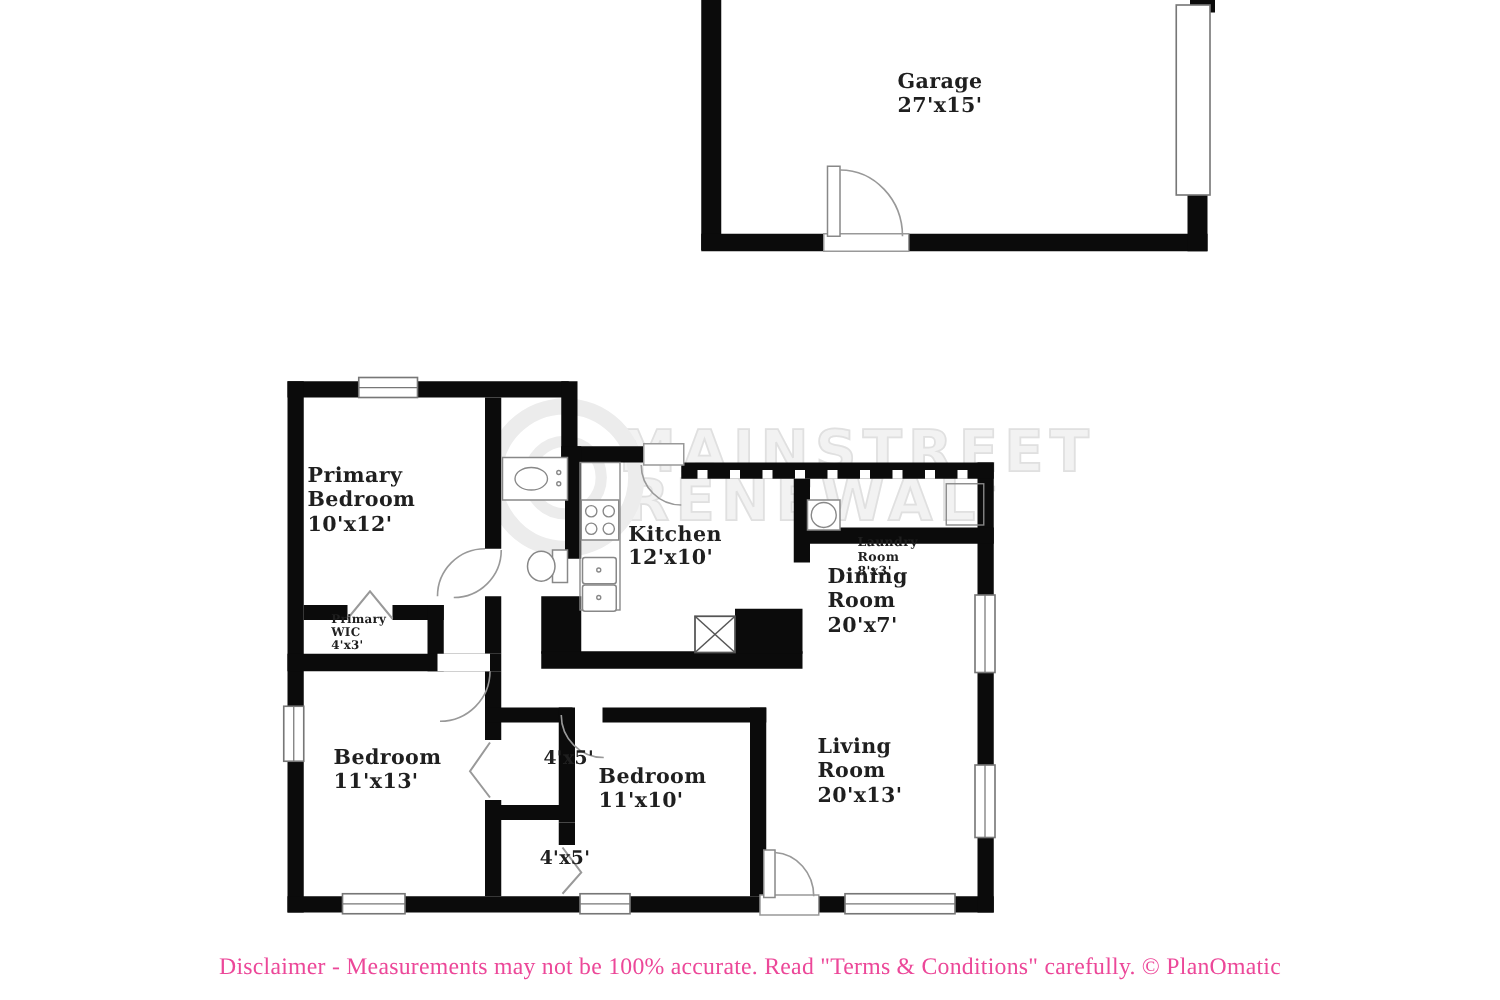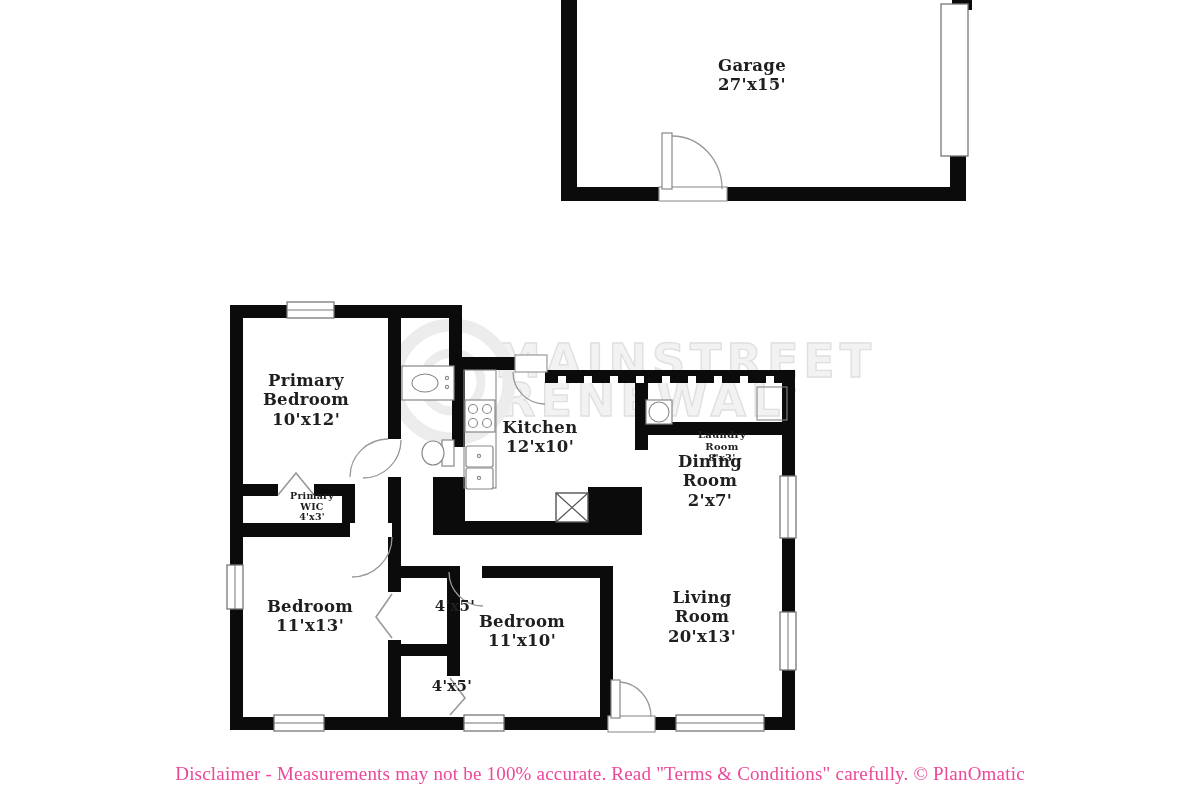--- a/index.html
+++ b/index.html
@@ -22,21 +22,21 @@
   .arc{fill:none;stroke:#999;stroke-width:1.3px;}
   .chev{fill:none;stroke:#999;stroke-width:1.6px;stroke-linejoin:miter;}
   .fx{fill:#ffffff;stroke:#888;stroke-width:1.2px;}
   .fxl{fill:none;stroke:#888;stroke-width:1.1px;}
   .lgo{fill:none;stroke:#ececec;}
   .mull{stroke:#777;stroke-width:1px;}
   .xbox{fill:#ffffff;stroke:#555;stroke-width:1.4px;}
   .xln{stroke:#555;stroke-width:1.2px;}
   .tick{fill:#ffffff;}
   
-  .room-label{position:absolute;transform:translate(-50%,-50%);text-align:center;
+  .room-label{position:absolute;transform:translate(-50%,-50%);text-align:left;
       font-weight:bold;color:#1f1f1f;line-height:1.18;letter-spacing:0.3px;
       font-size:16.5px;z-index:3;}
   .room-label .rname,.room-label .rdims{display:block;}
   .wrap120 .rname{width:120px;margin:0 auto;}
   .wrap96 .rname{width:96px;margin:0 auto;}
   .lbl-small{font-size:10px;line-height:1.15;margin-top:42px;}
   .lbl-small .rname{width:72px;margin:0 auto;}
   .lbl-tiny{font-size:9.5px;line-height:1.12;letter-spacing:0.2px;}
   .lbl-tiny .rname{width:62px;margin:0 auto;}
   .lbl-closet{font-size:15px;margin-left:36px;}
@@ -218,38 +218,38 @@
   <div class="room-label" style="left:752px;top:75px">
     <span class="rname">Garage</span>
     <span class="rdims">27'x15'</span>
   </div>
 
   <div class="room-label wrap120" style="left:306px;top:400px">
     <span class="rname">Primary Bedroom</span>
     <span class="rdims">10'x12'</span>
   </div>
 
-  <div class="room-label lbl-tiny" style="left:312px;top:507px">
+  <div class="room-label lbl-tiny" style="left:296px;top:507px">
     <span class="rname">Primary WIC</span>
     <span class="rdims">4'x3'</span>
   </div>
 
   <div class="room-label" style="left:540px;top:437px">
     <span class="rname">Kitchen</span>
     <span class="rdims">12'x10'</span>
   </div>
 
   <div class="room-label lbl-small" style="left:722px;top:404px">
     <span class="rname">Laundry Room</span>
     <span class="rdims">8'x3'</span>
   </div>
 
   <div class="room-label wrap96" style="left:710px;top:481px">
     <span class="rname">Dining Room</span>
-    <span class="rdims">2'x7'</span>
+    <span class="rdims">20'x7'</span>
   </div>
 
   <div class="room-label" style="left:310px;top:616px">
     <span class="rname">Bedroom</span>
     <span class="rdims">11'x13'</span>
   </div>
 
   <div class="room-label lbl-closet" style="left:419px;top:607px">
     <span class="rdims">4'x5'</span>
   </div>

